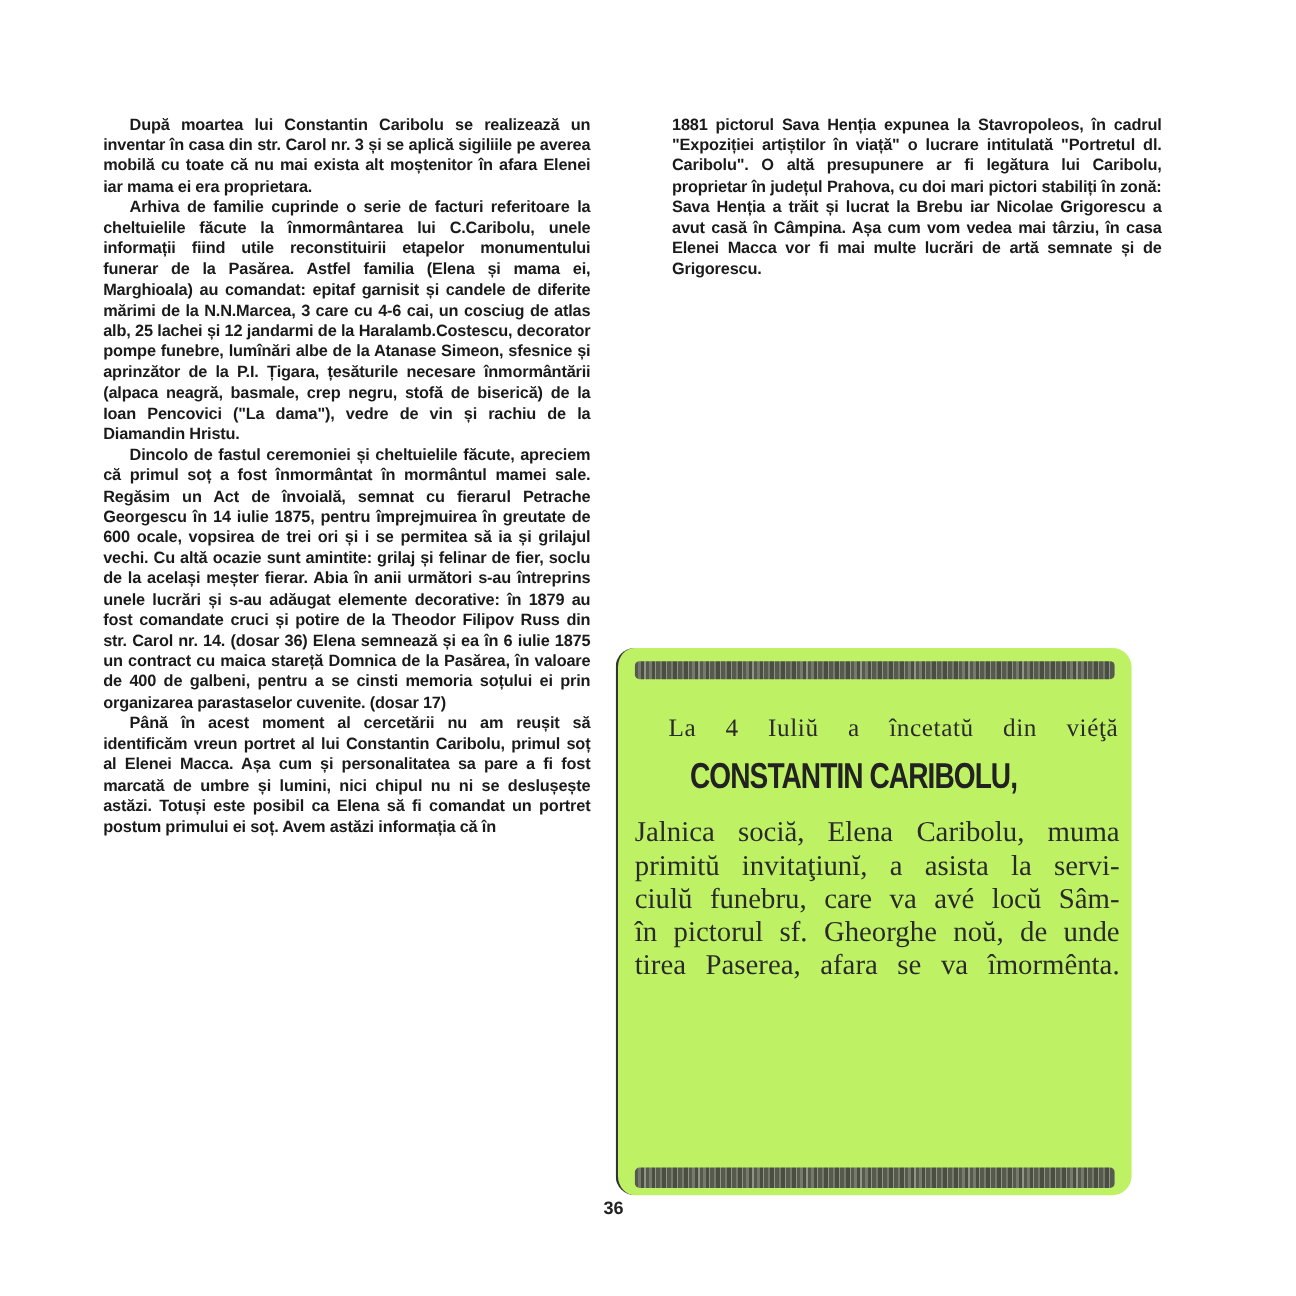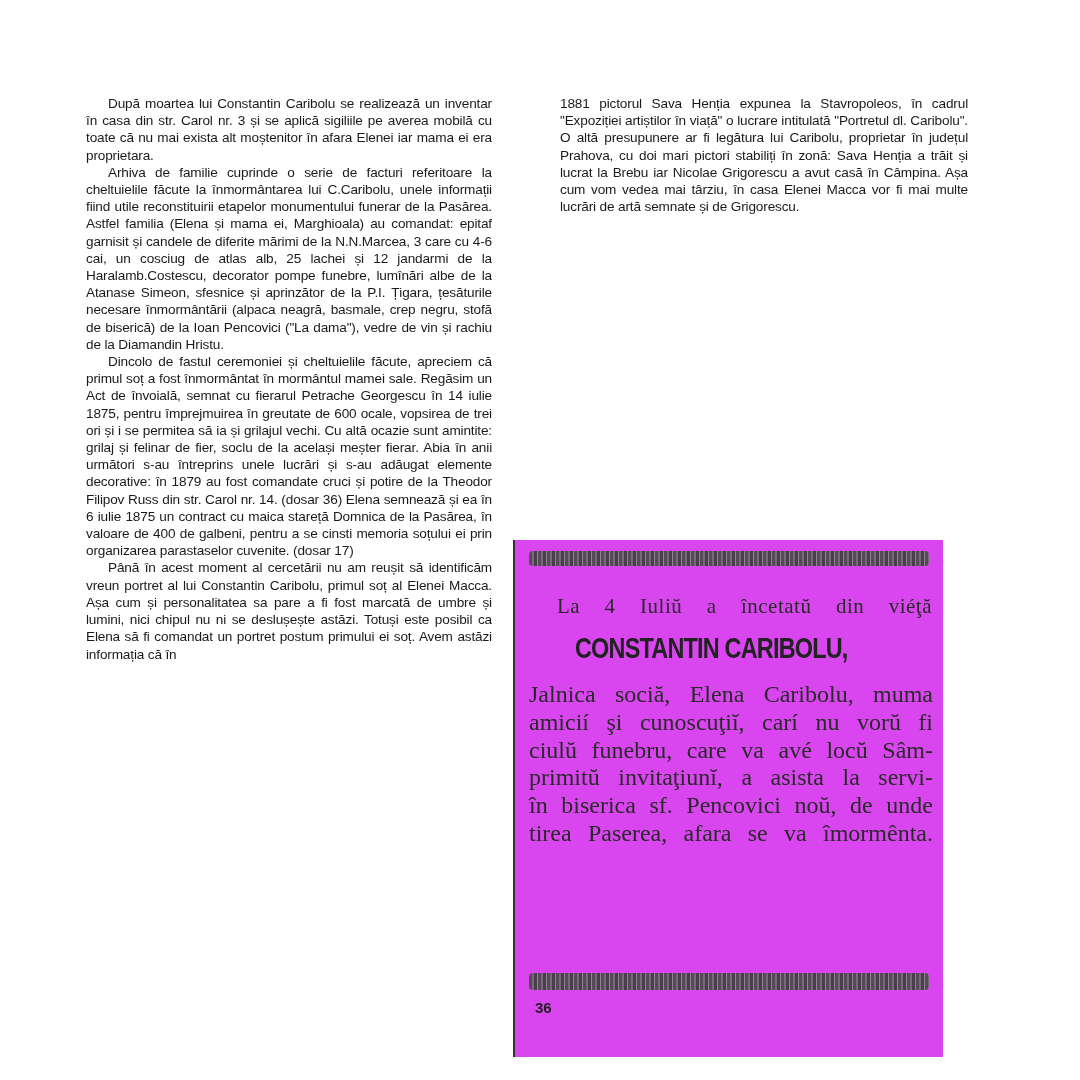--- a/index.html
+++ b/index.html
@@ -6,33 +6,34 @@
     body { width: 1080px; height: 1080px; position: relative; overflow: hidden; }
     .col {
       position: absolute;
       font-family: "Liberation Sans", sans-serif;
       font-size: 13.6px;
       line-height: 17.2px;
       color: #1a1a1a;
       text-align: justify;
       letter-spacing: -0.15px;
     }
-    .col p { margin: 0; text-indent: 22px; }
+    .col p { margin: 0; text-indent: 22px; font-weight: bold; }
     .col p.noindent { text-indent: 0; }
     #left { left: 86px; top: 95px; width: 406px; }
     #right { left: 560px; top: 95px; width: 408px; }
     #clipping {
       position: absolute;
       left: 513px; top: 540px;
-      width: 430px; height: 517px;
-      background: #d946ef;
+      width: 430px; height: 456px;
+      background: #bef264;
       border-left: 2px solid #333;
       box-sizing: border-box;
       font-family: "Liberation Serif", "DejaVu Serif", serif;
       color: #2a2a2a;
+      border-radius: 16px;
     }
     .rule {
       position: absolute;
       left: 14px; width: 400px; height: 15px;
       background: repeating-linear-gradient(90deg, #4a4a4a 0 3px, #6d6d6d 3px 5px, #3c3c3c 5px 8px, #8a8a8a 8px 9px);
       border-radius: 4px;
       opacity: 0.9;
     }
     #rule-top { top: 11px; }
     #rule-bottom { top: 433px; height: 17px; }
@@ -51,21 +52,21 @@
     #clip-body {
       position: absolute; left: 14px; top: 141px; width: 404px;
       font-size: 24px; line-height: 27.8px;
       text-align: justify;
     }
     #clip-body div { text-align: justify; text-align-last: justify; white-space: nowrap; }
     #clip-body div.last { text-align-last: justify; }
     #page-number {
       position: absolute; left: 503px; top: 999px;
       font-family: "Liberation Sans", sans-serif;
-      font-weight: bold; font-size: 15px; color: #222; margin-left: 32px;
+      font-weight: bold; font-size: 15px; color: #222;
     }
   </style>
 </head>
 <body>
 
 <div id="left" class="col">
   <p>După moartea lui Constantin Caribolu se realizează un inventar în casa din str. Carol nr. 3 și se aplică sigiliile pe averea mobilă cu toate că nu mai exista alt moștenitor în afara Elenei iar mama ei era proprietara.</p>
   <p>Arhiva de familie cuprinde o serie de facturi referitoare la cheltuielile făcute la înmormântarea lui C.Caribolu, unele informații fiind utile reconstituirii etapelor monumentului funerar de la Pasărea. Astfel familia (Elena și mama ei, Marghioala) au comandat: epitaf garnisit și candele de diferite mărimi de la N.N.Marcea, 3 care cu 4-6 cai, un cosciug de atlas alb, 25 lachei și 12 jandarmi de la Haralamb.Costescu, decorator pompe funebre, lumînări albe de la Atanase Simeon, sfesnice și aprinzător de la P.I. Țigara, țesăturile necesare înmormântării (alpaca neagră, basmale, crep negru, stofă de biserică) de la Ioan Pencovici ("La dama"), vedre de vin și rachiu de la Diamandin Hristu.</p>
   <p>Dincolo de fastul ceremoniei și cheltuielile făcute, apreciem că primul soț a fost înmormântat în mormântul mamei sale. Regăsim un Act de învoială, semnat cu fierarul Petrache Georgescu în 14 iulie 1875, pentru împrejmuirea în greutate de 600 ocale, vopsirea de trei ori și i se permitea să ia și grilajul vechi. Cu altă ocazie sunt amintite: grilaj și felinar de fier, soclu de la același meșter fierar. Abia în anii următori s-au întreprins unele lucrări și s-au adăugat elemente decorative: în 1879 au fost comandate cruci și potire de la Theodor Filipov Russ din str. Carol nr. 14. (dosar 36) Elena semnează și ea în 6 iulie 1875 un contract cu maica stareță Domnica de la Pasărea, în valoare de 400 de galbeni, pentru a se cinsti memoria soțului ei prin organizarea parastaselor cuvenite. (dosar 17)</p>
   <p>Până în acest moment al cercetării nu am reușit să identificăm vreun portret al lui Constantin Caribolu, primul soț al Elenei Macca. Așa cum și personalitatea sa pare a fi fost marcată de umbre și lumini, nici chipul nu ni se deslușește astăzi. Totuși este posibil ca Elena să fi comandat un portret postum primului ei soț. Avem astăzi informația că în</p>
@@ -74,22 +75,21 @@
 <div id="right" class="col">
   <p class="noindent">1881 pictorul Sava Henția expunea la Stavropoleos, în cadrul "Expoziției artiștilor în viață" o lucrare intitulată "Portretul dl. Caribolu". O altă presupunere ar fi legătura lui Caribolu, proprietar în județul Prahova, cu doi mari pictori stabiliți în zonă: Sava Henția a trăit și lucrat la Brebu iar Nicolae Grigorescu a avut casă în Câmpina. Așa cum vom vedea mai târziu, în casa Elenei Macca vor fi mai multe lucrări de artă semnate și de Grigorescu.</p>
 </div>
 
 <div id="clipping">
   <div id="rule-top" class="rule"></div>
   <div id="clip-line1">La 4 Iuliŭ a încetatŭ din viéţă</div>
   <div id="clip-name">CONSTANTIN CARIBOLU,</div>
   <div id="clip-body">
     <div>Jalnica sociă, Elena Caribolu, muma</div>
-    <div>amicií şi cunoscuţiĭ, carí nu vorŭ fi</div>
+    <div>primitŭ invitaţiunĭ, a asista la servi-</div>
     <div>ciulŭ funebru, care va avé locŭ Sâm-</div>
-    <div>primitŭ invitaţiunĭ, a asista la servi-</div>
-    <div>în biserica sf. Pencovici noŭ, de unde</div>
+    <div>în pictorul sf. Gheorghe noŭ, de unde</div>
     <div class="last">tirea Paserea, afara se va îmormênta.</div>
   </div>
   <div id="rule-bottom" class="rule"></div>
 </div>
 
 <div id="page-number">36</div>
 
 </body></html>

